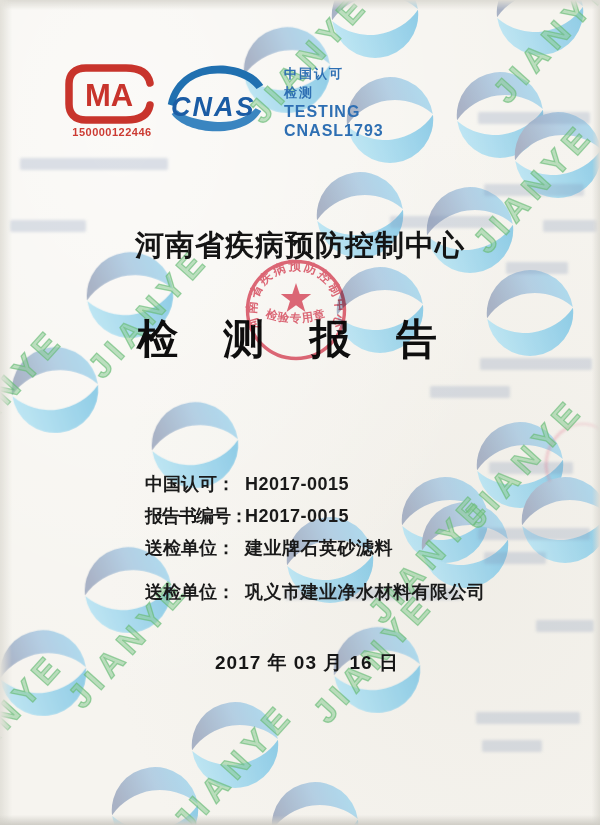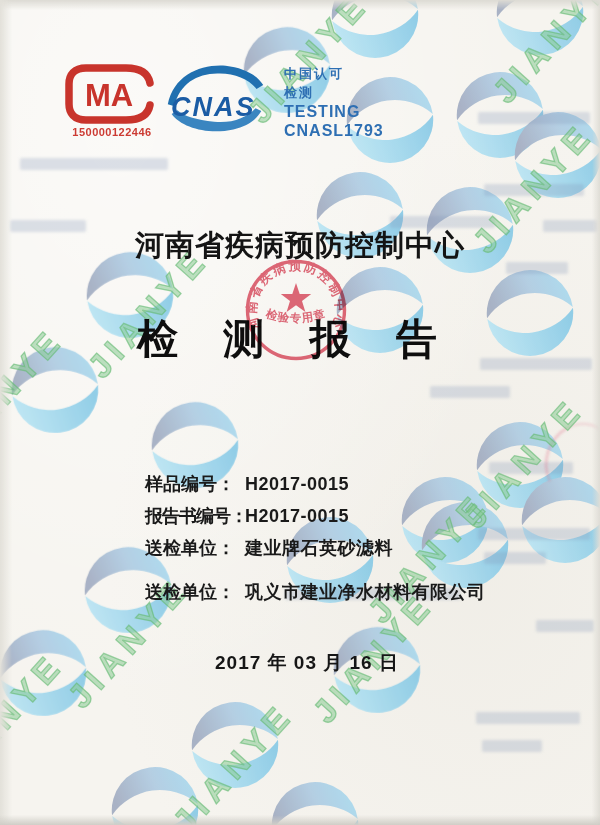--- a/index.html
+++ b/index.html
@@ -196,21 +196,21 @@
       <div class="cnas-line-en">TESTING</div>
       <div class="cnas-line-en">CNASL1793</div>
     </div>
 
     <div class="issuer">河南省疾病预防控制中心</div>
 
     <div class="report-title">检 测 报 告</div>
 
     <div class="fields">
       <div class="field-row fr0">
-        <span class="field-label">样品编号：</span><span class="field-value">H2017-0015</span>
+        <span class="field-label">中国认可：</span><span class="field-value">H2017-0015</span>
       </div>
       <div class="field-row fr1">
         <span class="field-label wide">报告书编号：</span><span class="field-value">H2017-0015</span>
       </div>
       <div class="field-row fr2">
         <span class="field-label">送检单位：</span><span class="field-value">建业牌石英砂滤料</span>
       </div>
       <div class="field-row fr3">
         <span class="field-label">送检单位：</span><span class="field-value">巩义市建业净水材料有限公司</span>
       </div>

